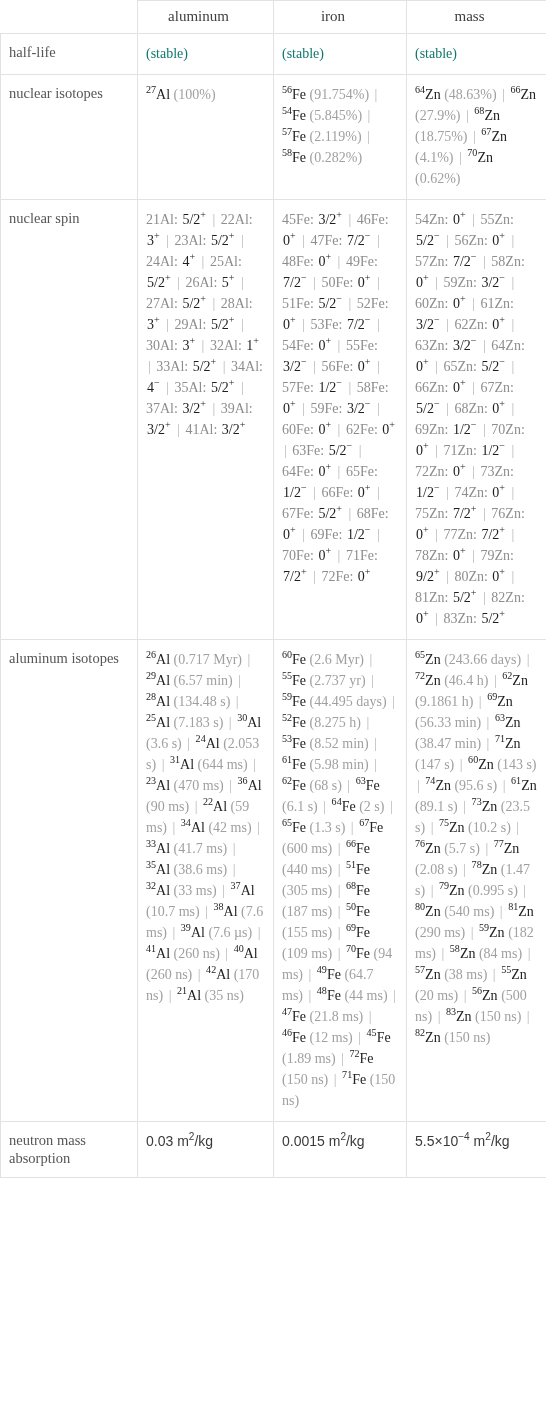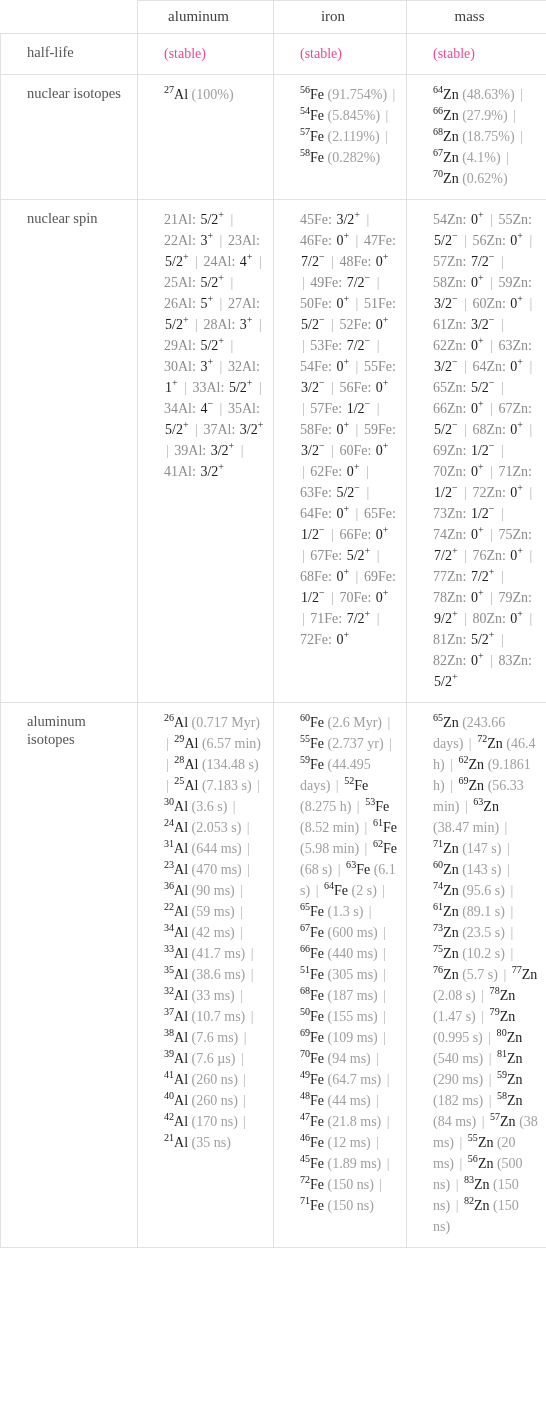--- a/index.html
+++ b/index.html
@@ -19,21 +19,21 @@
     table-layout: fixed;
   }
   table.props col.c-label { width: 137px; }
   table.props col.c-al    { width: 136px; }
   table.props col.c-fe    { width: 133px; }
   table.props col.c-zn    { width: 140px; }
 
   table.props td, table.props th {
     border: 1px solid #e2e2e2;
     vertical-align: top;
-    padding: 9px 8px 10px 26px;
+    padding: 9px 8px 10px 8px;
     font-weight: normal;
   }
   table.props tr.header-row th {
     text-align: center;
     vertical-align: middle;
     font-size: 15px;
     color: #404040;
     padding: 7px 20px 8px 6px;
     height: 31px;
   }
@@ -45,21 +45,21 @@
     line-height: 1.25;
     padding-top: 10px;
   }
   td.val {
     font-size: 14px;
     line-height: 1.5;
     color: #3a3a3a;
     word-wrap: break-word;
     overflow-wrap: break-word;
   }
-  td.val.dim { color: #ec4899; }
+  td.val.dim { color: #0f766e; }
 
   
   .iso { white-space: nowrap; color: #222222; }
   .iso .mass {
     font-size: 0.72em;
     vertical-align: super;
     line-height: 0;
     color: #8d8d8d;
   }
   .iso.dark .mass { color: #222222; }
@@ -117,14 +117,20 @@
         <td class="val"><span class="iso-gray"><span class="mass">21</span><span class="sym">Al:</span></span> <span class="spinv">5/2<sup>+</sup></span> <span class="sep">|</span> <span class="iso-gray"><span class="mass">22</span><span class="sym">Al:</span></span> <span class="spinv">3<sup>+</sup></span> <span class="sep">|</span> <span class="iso-gray"><span class="mass">23</span><span class="sym">Al:</span></span> <span class="spinv">5/2<sup>+</sup></span> <span class="sep">|</span> <span class="iso-gray"><span class="mass">24</span><span class="sym">Al:</span></span> <span class="spinv">4<sup>+</sup></span> <span class="sep">|</span> <span class="iso-gray"><span class="mass">25</span><span class="sym">Al:</span></span> <span class="spinv">5/2<sup>+</sup></span> <span class="sep">|</span> <span class="iso-gray"><span class="mass">26</span><span class="sym">Al:</span></span> <span class="spinv">5<sup>+</sup></span> <span class="sep">|</span> <span class="iso-gray"><span class="mass">27</span><span class="sym">Al:</span></span> <span class="spinv">5/2<sup>+</sup></span> <span class="sep">|</span> <span class="iso-gray"><span class="mass">28</span><span class="sym">Al:</span></span> <span class="spinv">3<sup>+</sup></span> <span class="sep">|</span> <span class="iso-gray"><span class="mass">29</span><span class="sym">Al:</span></span> <span class="spinv">5/2<sup>+</sup></span> <span class="sep">|</span> <span class="iso-gray"><span class="mass">30</span><span class="sym">Al:</span></span> <span class="spinv">3<sup>+</sup></span> <span class="sep">|</span> <span class="iso-gray"><span class="mass">32</span><span class="sym">Al:</span></span> <span class="spinv">1<sup>+</sup></span> <span class="sep">|</span> <span class="iso-gray"><span class="mass">33</span><span class="sym">Al:</span></span> <span class="spinv">5/2<sup>+</sup></span> <span class="sep">|</span> <span class="iso-gray"><span class="mass">34</span><span class="sym">Al:</span></span> <span class="spinv">4<sup>−</sup></span> <span class="sep">|</span> <span class="iso-gray"><span class="mass">35</span><span class="sym">Al:</span></span> <span class="spinv">5/2<sup>+</sup></span> <span class="sep">|</span> <span class="iso-gray"><span class="mass">37</span><span class="sym">Al:</span></span> <span class="spinv">3/2<sup>+</sup></span> <span class="sep">|</span> <span class="iso-gray"><span class="mass">39</span><span class="sym">Al:</span></span> <span class="spinv">3/2<sup>+</sup></span> <span class="sep">|</span> <span class="iso-gray"><span class="mass">41</span><span class="sym">Al:</span></span> <span class="spinv">3/2<sup>+</sup></span></td>
         <td class="val"><span class="iso-gray"><span class="mass">45</span><span class="sym">Fe:</span></span> <span class="spinv">3/2<sup>+</sup></span> <span class="sep">|</span> <span class="iso-gray"><span class="mass">46</span><span class="sym">Fe:</span></span> <span class="spinv">0<sup>+</sup></span> <span class="sep">|</span> <span class="iso-gray"><span class="mass">47</span><span class="sym">Fe:</span></span> <span class="spinv">7/2<sup>−</sup></span> <span class="sep">|</span> <span class="iso-gray"><span class="mass">48</span><span class="sym">Fe:</span></span> <span class="spinv">0<sup>+</sup></span> <span class="sep">|</span> <span class="iso-gray"><span class="mass">49</span><span class="sym">Fe:</span></span> <span class="spinv">7/2<sup>−</sup></span> <span class="sep">|</span> <span class="iso-gray"><span class="mass">50</span><span class="sym">Fe:</span></span> <span class="spinv">0<sup>+</sup></span> <span class="sep">|</span> <span class="iso-gray"><span class="mass">51</span><span class="sym">Fe:</span></span> <span class="spinv">5/2<sup>−</sup></span> <span class="sep">|</span> <span class="iso-gray"><span class="mass">52</span><span class="sym">Fe:</span></span> <span class="spinv">0<sup>+</sup></span> <span class="sep">|</span> <span class="iso-gray"><span class="mass">53</span><span class="sym">Fe:</span></span> <span class="spinv">7/2<sup>−</sup></span> <span class="sep">|</span> <span class="iso-gray"><span class="mass">54</span><span class="sym">Fe:</span></span> <span class="spinv">0<sup>+</sup></span> <span class="sep">|</span> <span class="iso-gray"><span class="mass">55</span><span class="sym">Fe:</span></span> <span class="spinv">3/2<sup>−</sup></span> <span class="sep">|</span> <span class="iso-gray"><span class="mass">56</span><span class="sym">Fe:</span></span> <span class="spinv">0<sup>+</sup></span> <span class="sep">|</span> <span class="iso-gray"><span class="mass">57</span><span class="sym">Fe:</span></span> <span class="spinv">1/2<sup>−</sup></span> <span class="sep">|</span> <span class="iso-gray"><span class="mass">58</span><span class="sym">Fe:</span></span> <span class="spinv">0<sup>+</sup></span> <span class="sep">|</span> <span class="iso-gray"><span class="mass">59</span><span class="sym">Fe:</span></span> <span class="spinv">3/2<sup>−</sup></span> <span class="sep">|</span> <span class="iso-gray"><span class="mass">60</span><span class="sym">Fe:</span></span> <span class="spinv">0<sup>+</sup></span> <span class="sep">|</span> <span class="iso-gray"><span class="mass">62</span><span class="sym">Fe:</span></span> <span class="spinv">0<sup>+</sup></span> <span class="sep">|</span> <span class="iso-gray"><span class="mass">63</span><span class="sym">Fe:</span></span> <span class="spinv">5/2<sup>−</sup></span> <span class="sep">|</span> <span class="iso-gray"><span class="mass">64</span><span class="sym">Fe:</span></span> <span class="spinv">0<sup>+</sup></span> <span class="sep">|</span> <span class="iso-gray"><span class="mass">65</span><span class="sym">Fe:</span></span> <span class="spinv">1/2<sup>−</sup></span> <span class="sep">|</span> <span class="iso-gray"><span class="mass">66</span><span class="sym">Fe:</span></span> <span class="spinv">0<sup>+</sup></span> <span class="sep">|</span> <span class="iso-gray"><span class="mass">67</span><span class="sym">Fe:</span></span> <span class="spinv">5/2<sup>+</sup></span> <span class="sep">|</span> <span class="iso-gray"><span class="mass">68</span><span class="sym">Fe:</span></span> <span class="spinv">0<sup>+</sup></span> <span class="sep">|</span> <span class="iso-gray"><span class="mass">69</span><span class="sym">Fe:</span></span> <span class="spinv">1/2<sup>−</sup></span> <span class="sep">|</span> <span class="iso-gray"><span class="mass">70</span><span class="sym">Fe:</span></span> <span class="spinv">0<sup>+</sup></span> <span class="sep">|</span> <span class="iso-gray"><span class="mass">71</span><span class="sym">Fe:</span></span> <span class="spinv">7/2<sup>+</sup></span> <span class="sep">|</span> <span class="iso-gray"><span class="mass">72</span><span class="sym">Fe:</span></span> <span class="spinv">0<sup>+</sup></span></td>
         <td class="val"><span class="iso-gray"><span class="mass">54</span><span class="sym">Zn:</span></span> <span class="spinv">0<sup>+</sup></span> <span class="sep">|</span> <span class="iso-gray"><span class="mass">55</span><span class="sym">Zn:</span></span> <span class="spinv">5/2<sup>−</sup></span> <span class="sep">|</span> <span class="iso-gray"><span class="mass">56</span><span class="sym">Zn:</span></span> <span class="spinv">0<sup>+</sup></span> <span class="sep">|</span> <span class="iso-gray"><span class="mass">57</span><span class="sym">Zn:</span></span> <span class="spinv">7/2<sup>−</sup></span> <span class="sep">|</span> <span class="iso-gray"><span class="mass">58</span><span class="sym">Zn:</span></span> <span class="spinv">0<sup>+</sup></span> <span class="sep">|</span> <span class="iso-gray"><span class="mass">59</span><span class="sym">Zn:</span></span> <span class="spinv">3/2<sup>−</sup></span> <span class="sep">|</span> <span class="iso-gray"><span class="mass">60</span><span class="sym">Zn:</span></span> <span class="spinv">0<sup>+</sup></span> <span class="sep">|</span> <span class="iso-gray"><span class="mass">61</span><span class="sym">Zn:</span></span> <span class="spinv">3/2<sup>−</sup></span> <span class="sep">|</span> <span class="iso-gray"><span class="mass">62</span><span class="sym">Zn:</span></span> <span class="spinv">0<sup>+</sup></span> <span class="sep">|</span> <span class="iso-gray"><span class="mass">63</span><span class="sym">Zn:</span></span> <span class="spinv">3/2<sup>−</sup></span> <span class="sep">|</span> <span class="iso-gray"><span class="mass">64</span><span class="sym">Zn:</span></span> <span class="spinv">0<sup>+</sup></span> <span class="sep">|</span> <span class="iso-gray"><span class="mass">65</span><span class="sym">Zn:</span></span> <span class="spinv">5/2<sup>−</sup></span> <span class="sep">|</span> <span class="iso-gray"><span class="mass">66</span><span class="sym">Zn:</span></span> <span class="spinv">0<sup>+</sup></span> <span class="sep">|</span> <span class="iso-gray"><span class="mass">67</span><span class="sym">Zn:</span></span> <span class="spinv">5/2<sup>−</sup></span> <span class="sep">|</span> <span class="iso-gray"><span class="mass">68</span><span class="sym">Zn:</span></span> <span class="spinv">0<sup>+</sup></span> <span class="sep">|</span> <span class="iso-gray"><span class="mass">69</span><span class="sym">Zn:</span></span> <span class="spinv">1/2<sup>−</sup></span> <span class="sep">|</span> <span class="iso-gray"><span class="mass">70</span><span class="sym">Zn:</span></span> <span class="spinv">0<sup>+</sup></span> <span class="sep">|</span> <span class="iso-gray"><span class="mass">71</span><span class="sym">Zn:</span></span> <span class="spinv">1/2<sup>−</sup></span> <span class="sep">|</span> <span class="iso-gray"><span class="mass">72</span><span class="sym">Zn:</span></span> <span class="spinv">0<sup>+</sup></span> <span class="sep">|</span> <span class="iso-gray"><span class="mass">73</span><span class="sym">Zn:</span></span> <span class="spinv">1/2<sup>−</sup></span> <span class="sep">|</span> <span class="iso-gray"><span class="mass">74</span><span class="sym">Zn:</span></span> <span class="spinv">0<sup>+</sup></span> <span class="sep">|</span> <span class="iso-gray"><span class="mass">75</span><span class="sym">Zn:</span></span> <span class="spinv">7/2<sup>+</sup></span> <span class="sep">|</span> <span class="iso-gray"><span class="mass">76</span><span class="sym">Zn:</span></span> <span class="spinv">0<sup>+</sup></span> <span class="sep">|</span> <span class="iso-gray"><span class="mass">77</span><span class="sym">Zn:</span></span> <span class="spinv">7/2<sup>+</sup></span> <span class="sep">|</span> <span class="iso-gray"><span class="mass">78</span><span class="sym">Zn:</span></span> <span class="spinv">0<sup>+</sup></span> <span class="sep">|</span> <span class="iso-gray"><span class="mass">79</span><span class="sym">Zn:</span></span> <span class="spinv">9/2<sup>+</sup></span> <span class="sep">|</span> <span class="iso-gray"><span class="mass">80</span><span class="sym">Zn:</span></span> <span class="spinv">0<sup>+</sup></span> <span class="sep">|</span> <span class="iso-gray"><span class="mass">81</span><span class="sym">Zn:</span></span> <span class="spinv">5/2<sup>+</sup></span> <span class="sep">|</span> <span class="iso-gray"><span class="mass">82</span><span class="sym">Zn:</span></span> <span class="spinv">0<sup>+</sup></span> <span class="sep">|</span> <span class="iso-gray"><span class="mass">83</span><span class="sym">Zn:</span></span> <span class="spinv">5/2<sup>+</sup></span></td>
       </tr>
       <tr>
         <td class="rowlabel">aluminum isotopes</td>
         <td class="val"><span class="iso dark"><span class="mass">26</span><span class="sym">Al</span></span> <span class="paren">(0.717 Myr)</span> <span class="sep">|</span> <span class="iso dark"><span class="mass">29</span><span class="sym">Al</span></span> <span class="paren">(6.57 min)</span> <span class="sep">|</span> <span class="iso dark"><span class="mass">28</span><span class="sym">Al</span></span> <span class="paren">(134.48 s)</span> <span class="sep">|</span> <span class="iso dark"><span class="mass">25</span><span class="sym">Al</span></span> <span class="paren">(7.183 s)</span> <span class="sep">|</span> <span class="iso dark"><span class="mass">30</span><span class="sym">Al</span></span> <span class="paren">(3.6 s)</span> <span class="sep">|</span> <span class="iso dark"><span class="mass">24</span><span class="sym">Al</span></span> <span class="paren">(2.053 s)</span> <span class="sep">|</span> <span class="iso dark"><span class="mass">31</span><span class="sym">Al</span></span> <span class="paren">(644 ms)</span> <span class="sep">|</span> <span class="iso dark"><span class="mass">23</span><span class="sym">Al</span></span> <span class="paren">(470 ms)</span> <span class="sep">|</span> <span class="iso dark"><span class="mass">36</span><span class="sym">Al</span></span> <span class="paren">(90 ms)</span> <span class="sep">|</span> <span class="iso dark"><span class="mass">22</span><span class="sym">Al</span></span> <span class="paren">(59 ms)</span> <span class="sep">|</span> <span class="iso dark"><span class="mass">34</span><span class="sym">Al</span></span> <span class="paren">(42 ms)</span> <span class="sep">|</span> <span class="iso dark"><span class="mass">33</span><span class="sym">Al</span></span> <span class="paren">(41.7 ms)</span> <span class="sep">|</span> <span class="iso dark"><span class="mass">35</span><span class="sym">Al</span></span> <span class="paren">(38.6 ms)</span> <span class="sep">|</span> <span class="iso dark"><span class="mass">32</span><span class="sym">Al</span></span> <span class="paren">(33 ms)</span> <span class="sep">|</span> <span class="iso dark"><span class="mass">37</span><span class="sym">Al</span></span> <span class="paren">(10.7 ms)</span> <span class="sep">|</span> <span class="iso dark"><span class="mass">38</span><span class="sym">Al</span></span> <span class="paren">(7.6 ms)</span> <span class="sep">|</span> <span class="iso dark"><span class="mass">39</span><span class="sym">Al</span></span> <span class="paren">(7.6 µs)</span> <span class="sep">|</span> <span class="iso dark"><span class="mass">41</span><span class="sym">Al</span></span> <span class="paren">(260 ns)</span> <span class="sep">|</span> <span class="iso dark"><span class="mass">40</span><span class="sym">Al</span></span> <span class="paren">(260 ns)</span> <span class="sep">|</span> <span class="iso dark"><span class="mass">42</span><span class="sym">Al</span></span> <span class="paren">(170 ns)</span> <span class="sep">|</span> <span class="iso dark"><span class="mass">21</span><span class="sym">Al</span></span> <span class="paren">(35 ns)</span></td>
         <td class="val"><span class="iso dark"><span class="mass">60</span><span class="sym">Fe</span></span> <span class="paren">(2.6 Myr)</span> <span class="sep">|</span> <span class="iso dark"><span class="mass">55</span><span class="sym">Fe</span></span> <span class="paren">(2.737 yr)</span> <span class="sep">|</span> <span class="iso dark"><span class="mass">59</span><span class="sym">Fe</span></span> <span class="paren">(44.495 days)</span> <span class="sep">|</span> <span class="iso dark"><span class="mass">52</span><span class="sym">Fe</span></span> <span class="paren">(8.275 h)</span> <span class="sep">|</span> <span class="iso dark"><span class="mass">53</span><span class="sym">Fe</span></span> <span class="paren">(8.52 min)</span> <span class="sep">|</span> <span class="iso dark"><span class="mass">61</span><span class="sym">Fe</span></span> <span class="paren">(5.98 min)</span> <span class="sep">|</span> <span class="iso dark"><span class="mass">62</span><span class="sym">Fe</span></span> <span class="paren">(68 s)</span> <span class="sep">|</span> <span class="iso dark"><span class="mass">63</span><span class="sym">Fe</span></span> <span class="paren">(6.1 s)</span> <span class="sep">|</span> <span class="iso dark"><span class="mass">64</span><span class="sym">Fe</span></span> <span class="paren">(2 s)</span> <span class="sep">|</span> <span class="iso dark"><span class="mass">65</span><span class="sym">Fe</span></span> <span class="paren">(1.3 s)</span> <span class="sep">|</span> <span class="iso dark"><span class="mass">67</span><span class="sym">Fe</span></span> <span class="paren">(600 ms)</span> <span class="sep">|</span> <span class="iso dark"><span class="mass">66</span><span class="sym">Fe</span></span> <span class="paren">(440 ms)</span> <span class="sep">|</span> <span class="iso dark"><span class="mass">51</span><span class="sym">Fe</span></span> <span class="paren">(305 ms)</span> <span class="sep">|</span> <span class="iso dark"><span class="mass">68</span><span class="sym">Fe</span></span> <span class="paren">(187 ms)</span> <span class="sep">|</span> <span class="iso dark"><span class="mass">50</span><span class="sym">Fe</span></span> <span class="paren">(155 ms)</span> <span class="sep">|</span> <span class="iso dark"><span class="mass">69</span><span class="sym">Fe</span></span> <span class="paren">(109 ms)</span> <span class="sep">|</span> <span class="iso dark"><span class="mass">70</span><span class="sym">Fe</span></span> <span class="paren">(94 ms)</span> <span class="sep">|</span> <span class="iso dark"><span class="mass">49</span><span class="sym">Fe</span></span> <span class="paren">(64.7 ms)</span> <span class="sep">|</span> <span class="iso dark"><span class="mass">48</span><span class="sym">Fe</span></span> <span class="paren">(44 ms)</span> <span class="sep">|</span> <span class="iso dark"><span class="mass">47</span><span class="sym">Fe</span></span> <span class="paren">(21.8 ms)</span> <span class="sep">|</span> <span class="iso dark"><span class="mass">46</span><span class="sym">Fe</span></span> <span class="paren">(12 ms)</span> <span class="sep">|</span> <span class="iso dark"><span class="mass">45</span><span class="sym">Fe</span></span> <span class="paren">(1.89 ms)</span> <span class="sep">|</span> <span class="iso dark"><span class="mass">72</span><span class="sym">Fe</span></span> <span class="paren">(150 ns)</span> <span class="sep">|</span> <span class="iso dark"><span class="mass">71</span><span class="sym">Fe</span></span> <span class="paren">(150 ns)</span></td>
         <td class="val"><span class="iso dark"><span class="mass">65</span><span class="sym">Zn</span></span> <span class="paren">(243.66 days)</span> <span class="sep">|</span> <span class="iso dark"><span class="mass">72</span><span class="sym">Zn</span></span> <span class="paren">(46.4 h)</span> <span class="sep">|</span> <span class="iso dark"><span class="mass">62</span><span class="sym">Zn</span></span> <span class="paren">(9.1861 h)</span> <span class="sep">|</span> <span class="iso dark"><span class="mass">69</span><span class="sym">Zn</span></span> <span class="paren">(56.33 min)</span> <span class="sep">|</span> <span class="iso dark"><span class="mass">63</span><span class="sym">Zn</span></span> <span class="paren">(38.47 min)</span> <span class="sep">|</span> <span class="iso dark"><span class="mass">71</span><span class="sym">Zn</span></span> <span class="paren">(147 s)</span> <span class="sep">|</span> <span class="iso dark"><span class="mass">60</span><span class="sym">Zn</span></span> <span class="paren">(143 s)</span> <span class="sep">|</span> <span class="iso dark"><span class="mass">74</span><span class="sym">Zn</span></span> <span class="paren">(95.6 s)</span> <span class="sep">|</span> <span class="iso dark"><span class="mass">61</span><span class="sym">Zn</span></span> <span class="paren">(89.1 s)</span> <span class="sep">|</span> <span class="iso dark"><span class="mass">73</span><span class="sym">Zn</span></span> <span class="paren">(23.5 s)</span> <span class="sep">|</span> <span class="iso dark"><span class="mass">75</span><span class="sym">Zn</span></span> <span class="paren">(10.2 s)</span> <span class="sep">|</span> <span class="iso dark"><span class="mass">76</span><span class="sym">Zn</span></span> <span class="paren">(5.7 s)</span> <span class="sep">|</span> <span class="iso dark"><span class="mass">77</span><span class="sym">Zn</span></span> <span class="paren">(2.08 s)</span> <span class="sep">|</span> <span class="iso dark"><span class="mass">78</span><span class="sym">Zn</span></span> <span class="paren">(1.47 s)</span> <span class="sep">|</span> <span class="iso dark"><span class="mass">79</span><span class="sym">Zn</span></span> <span class="paren">(0.995 s)</span> <span class="sep">|</span> <span class="iso dark"><span class="mass">80</span><span class="sym">Zn</span></span> <span class="paren">(540 ms)</span> <span class="sep">|</span> <span class="iso dark"><span class="mass">81</span><span class="sym">Zn</span></span> <span class="paren">(290 ms)</span> <span class="sep">|</span> <span class="iso dark"><span class="mass">59</span><span class="sym">Zn</span></span> <span class="paren">(182 ms)</span> <span class="sep">|</span> <span class="iso dark"><span class="mass">58</span><span class="sym">Zn</span></span> <span class="paren">(84 ms)</span> <span class="sep">|</span> <span class="iso dark"><span class="mass">57</span><span class="sym">Zn</span></span> <span class="paren">(38 ms)</span> <span class="sep">|</span> <span class="iso dark"><span class="mass">55</span><span class="sym">Zn</span></span> <span class="paren">(20 ms)</span> <span class="sep">|</span> <span class="iso dark"><span class="mass">56</span><span class="sym">Zn</span></span> <span class="paren">(500 ns)</span> <span class="sep">|</span> <span class="iso dark"><span class="mass">83</span><span class="sym">Zn</span></span> <span class="paren">(150 ns)</span> <span class="sep">|</span> <span class="iso dark"><span class="mass">82</span><span class="sym">Zn</span></span> <span class="paren">(150 ns)</span></td>
       </tr>
+      <tr>
+        <td class="rowlabel sanslabel">neutron mass absorption</td>
+        <td class="val sans nowrapish">0.03 m<sup>2</sup>/kg</td>
+        <td class="val sans nowrapish">0.0015 m<sup>2</sup>/kg</td>
+        <td class="val sans nowrapish">5.5×10<sup>−4</sup> m<sup>2</sup>/kg</td>
+      </tr>
     </tbody>
 </table>
 
 </body></html>

